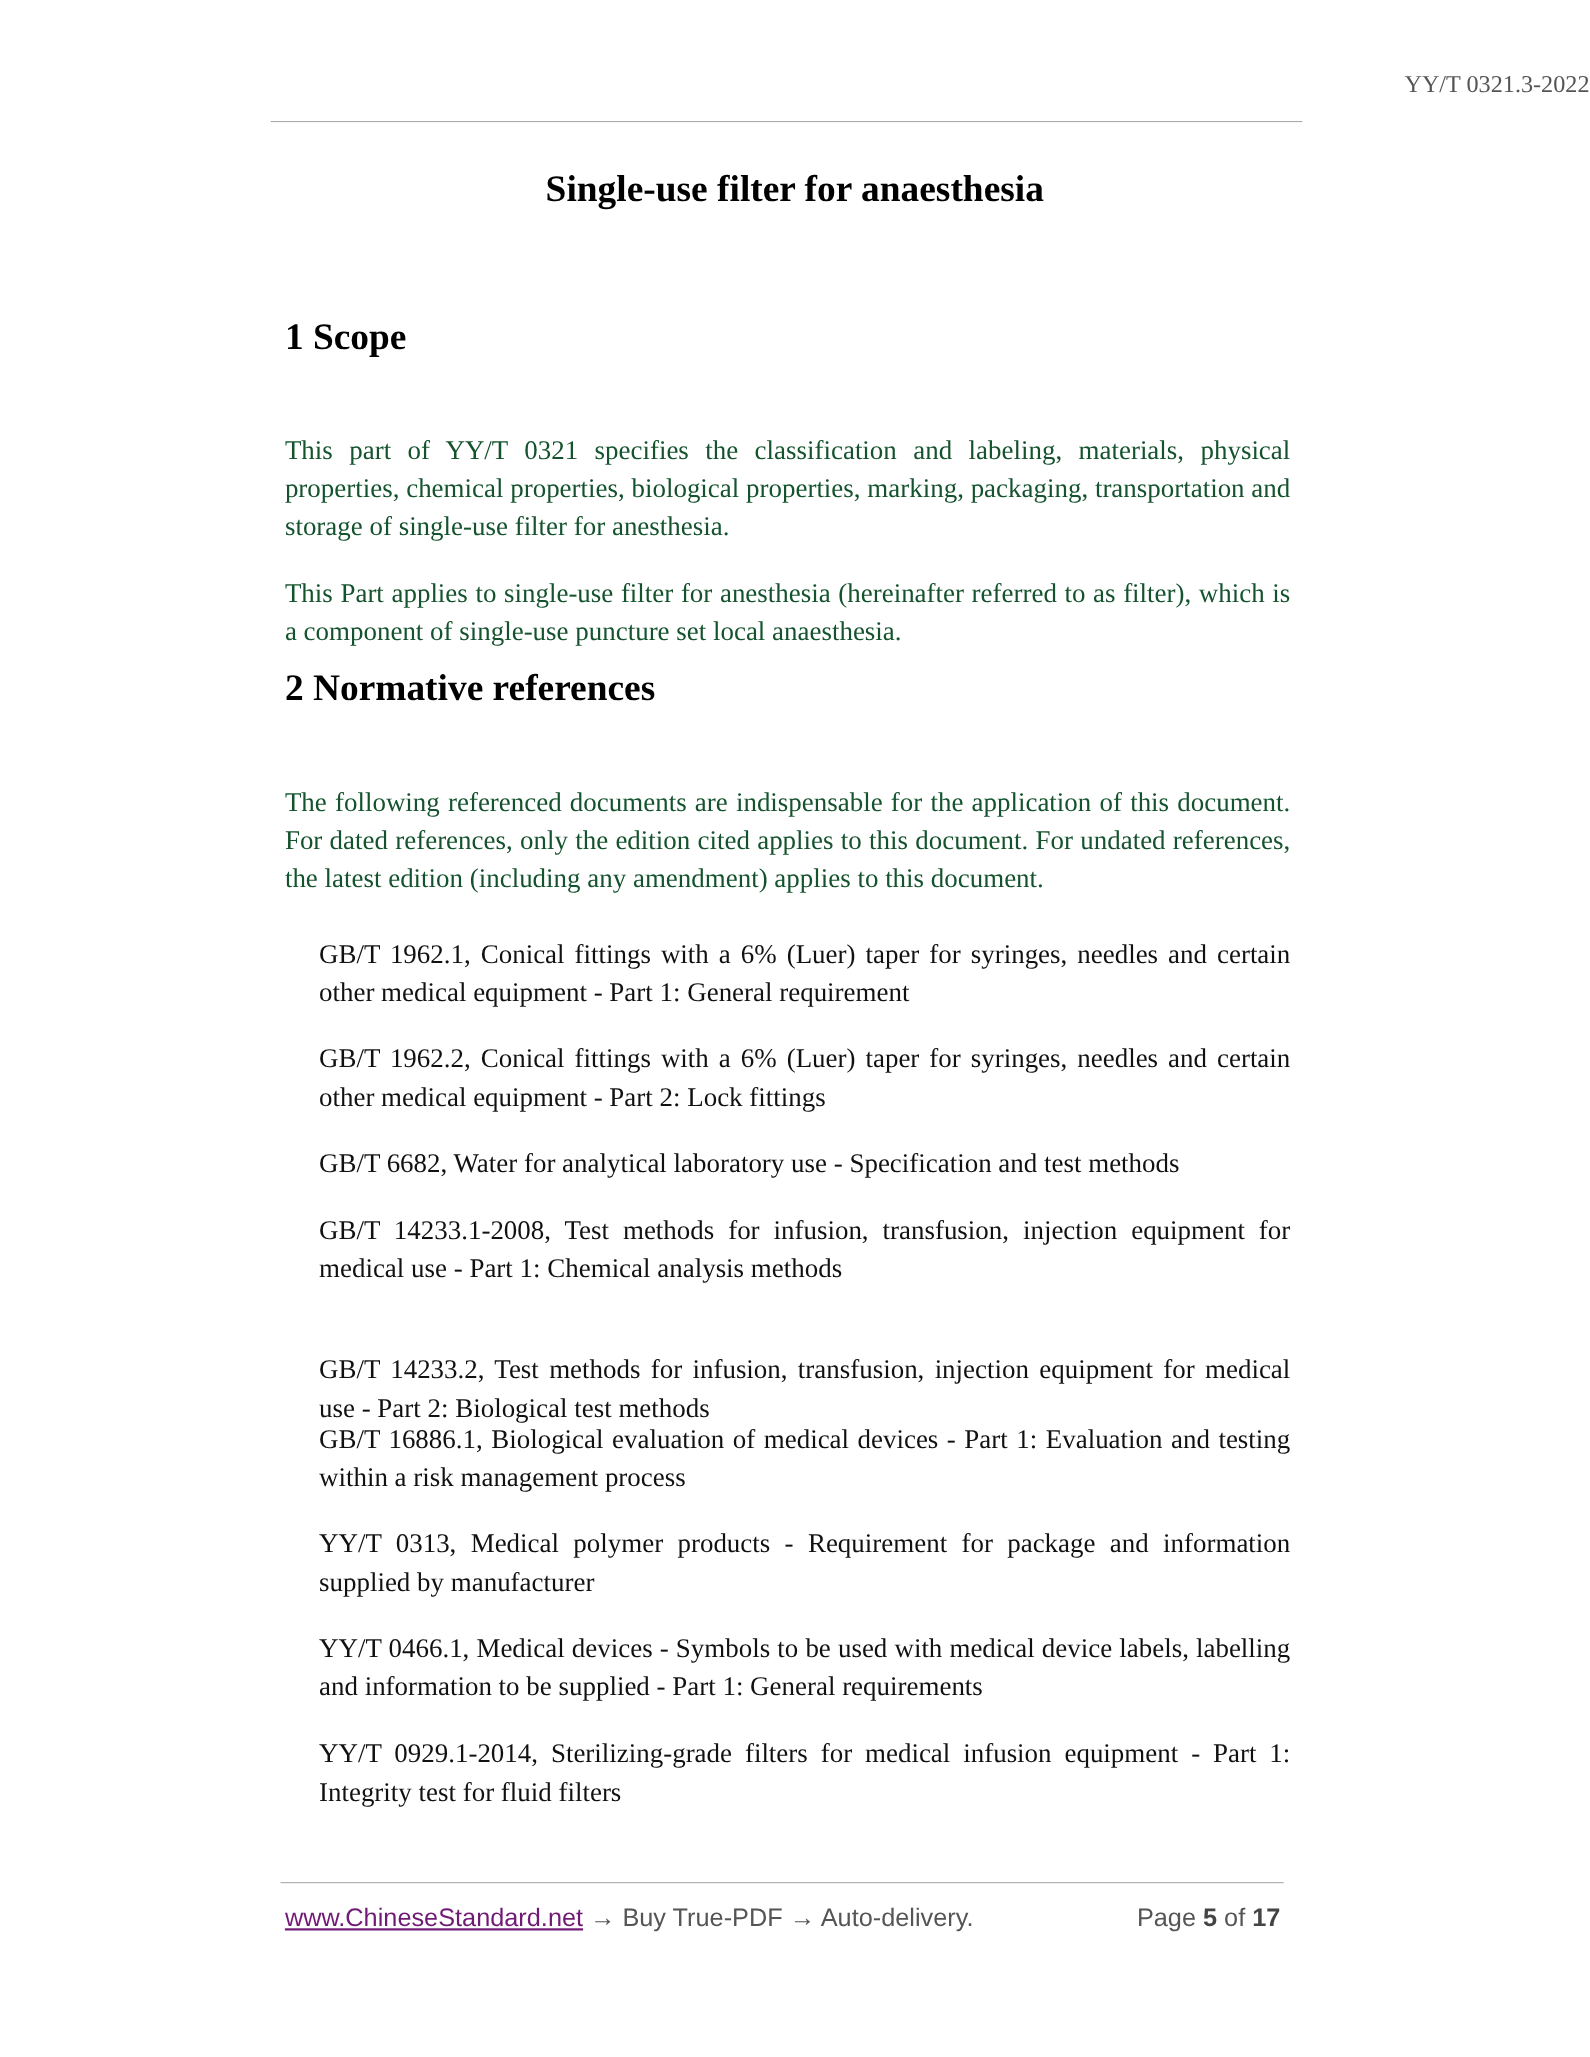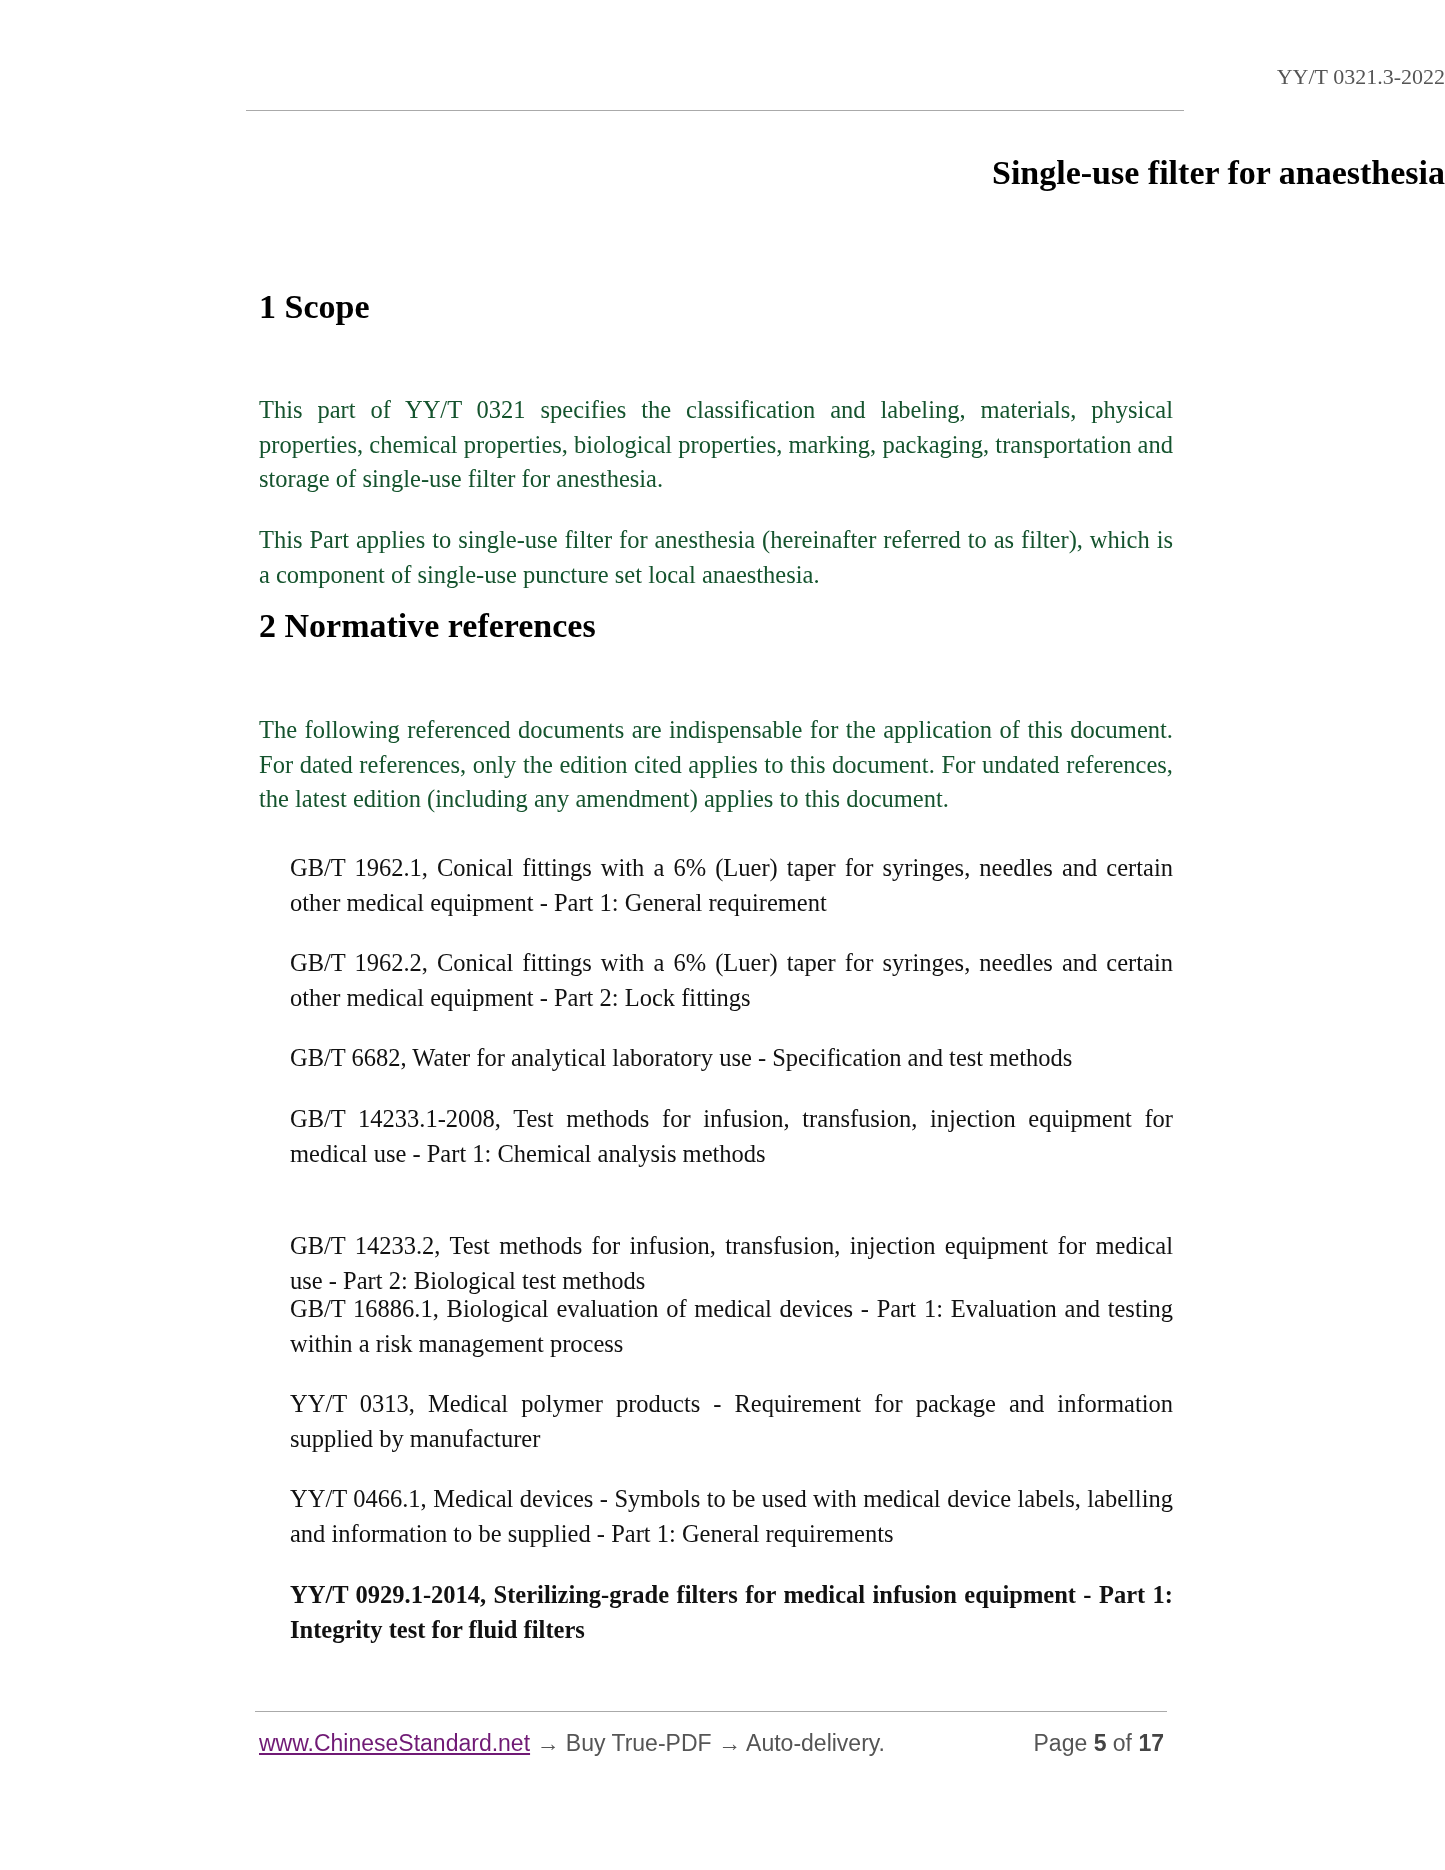--- a/index.html
+++ b/index.html
@@ -2,21 +2,21 @@
 <html><head>
 <meta charset="utf-8">
 <style>
   html, body { margin:0; padding:0; background:#ffffff; }
   body { width:1445px; height:1870px; position:relative; overflow:hidden;
          font-family:"Liberation Serif", "DejaVu Serif", serif; color:#111; }
   .hdr { position:absolute; left:0; width:1445px; top:64px; text-align:right;
          font-size:22px; color:#555; }
   .hdr-rule { position:absolute; left:246px; width:938px; top:110px; height:0;
               border-top:1.5px solid #aaa; }
-  .title { position:absolute; left:0; width:1445px; top:154px; text-align:right;
+  .title { position:absolute; left:0; width:1445px; top:154px; text-align:center;
            font-size:34px; font-weight:bold; color:#000; }
   .content { position:absolute; left:259px; width:914px; top:0; }
   .h2 { position:absolute; left:0; font-size:34px; font-weight:bold; color:#000; white-space:nowrap; }
   .para { position:absolute; left:0; width:914px; font-size:24.5px; line-height:34.5px;
           text-align:justify; color:#14532d;margin-top:25px; }
   .ref { position:absolute; left:31px; width:883px; font-size:24.5px; line-height:34.5px;
          text-align:justify; color:#111; }
   .ftr-rule { position:absolute; left:255px; width:912px; top:1711px; height:0;
               border-top:1.5px solid #aaa; }
   .ftr { position:absolute; top:1730px; left:259px; width:905px; height:32px;
@@ -46,21 +46,21 @@
   <div class="para" style="top:688px;">The following referenced documents are indispensable for the application of this document. For dated references, only the edition cited applies to this document. For undated references, the latest edition (including any amendment) applies to this document.</div>
 
   <div class="ref" style="top:851px;">GB/T 1962.1, Conical fittings with a 6% (Luer) taper for syringes, needles and certain other medical equipment - Part 1: General requirement</div>
   <div class="ref" style="top:946px;">GB/T 1962.2, Conical fittings with a 6% (Luer) taper for syringes, needles and certain other medical equipment - Part 2: Lock fittings</div>
   <div class="ref" style="top:1041px;">GB/T 6682, Water for analytical laboratory use - Specification and test methods</div>
   <div class="ref" style="top:1102px;">GB/T 14233.1-2008, Test methods for infusion, transfusion, injection equipment for medical use - Part 1: Chemical analysis methods</div>
   <div class="ref" style="top:1197px;margin-top:32px;">GB/T 14233.2, Test methods for infusion, transfusion, injection equipment for medical use - Part 2: Biological test methods</div>
   <div class="ref" style="top:1292px;">GB/T 16886.1, Biological evaluation of medical devices - Part 1: Evaluation and testing within a risk management process</div>
   <div class="ref" style="top:1387px;">YY/T 0313, Medical polymer products - Requirement for package and information supplied by manufacturer</div>
   <div class="ref" style="top:1482px;">YY/T 0466.1, Medical devices - Symbols to be used with medical device labels, labelling and information to be supplied - Part 1: General requirements</div>
-  <div class="ref" style="top:1578px;font-weight:bold;">YY/T 0929.1-2014, Sterilizing-grade filters for medical infusion equipment - Part 1: Integrity test for fluid filters</div>
+  <div class="ref" style="top:1578px;">YY/T 0929.1-2014, Sterilizing-grade filters for medical infusion equipment - Part 1: Integrity test for fluid filters</div>
 </div>
 
 <div class="ftr-rule"></div>
 <div class="ftr">
   <div class="ftr-left">
     <a class="ftr-link">www.ChineseStandard.net</a>
     <span>→</span>
     <span>Buy True-PDF</span>
     <span>→</span>
     <span>Auto-delivery.</span>

